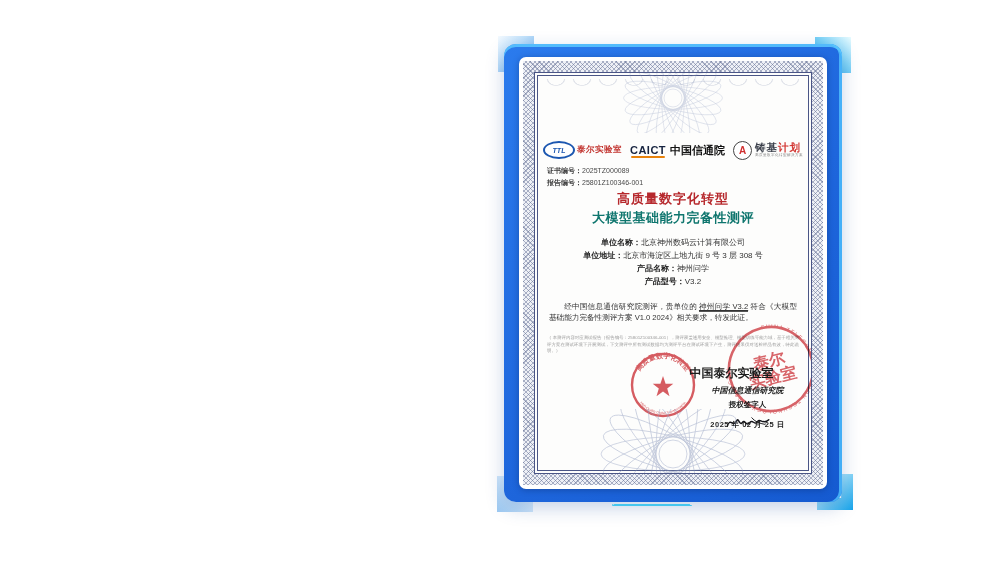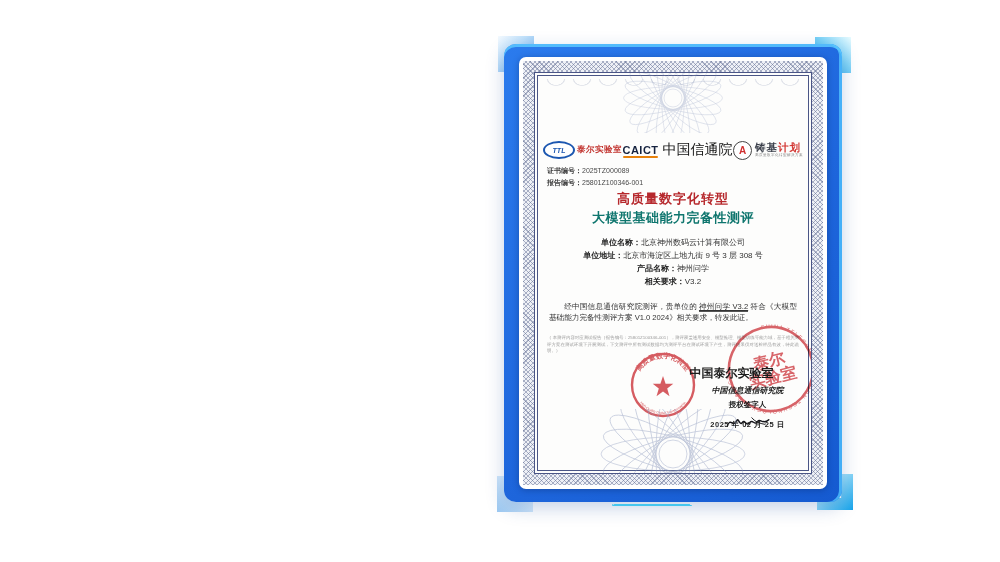--- a/index.html
+++ b/index.html
@@ -47,21 +47,21 @@
   .logos{position:absolute;top:60px;left:8px;right:8px;height:34px;display:flex;
     align-items:center;justify-content:space-between;}
   .logo{display:flex;align-items:center;}
   .ttl-ellipse{display:inline-flex;align-items:center;justify-content:center;width:28px;height:14px;
     border:2px solid #1c57b0;border-radius:50%;font-size:7px;font-style:italic;font-weight:800;
     color:#1c57b0;background:#fff;}
   .ttl-name{margin-left:2px;font-size:8.5px;font-weight:700;color:#c2342f;letter-spacing:.5px;}
   .caict-abbr{font-size:11px;font-weight:800;color:#16233f;letter-spacing:.5px;position:relative;}
   .caict-abbr::after{content:"";position:absolute;left:1px;right:1px;bottom:-2px;height:2px;
     border-radius:2px;background:#e8820c;}
-  .caict-name{margin-left:4px;font-size:14px;font-weight:400;color:#111;}
+  .caict-name{margin-left:4px;font-size:11px;font-weight:700;color:#111;}
   .zhuji-circle{display:inline-flex;align-items:center;justify-content:center;width:17px;height:17px;
     border:1.5px solid #444;border-radius:50%;font-size:10px;font-weight:900;color:#d03030;background:#fff;}
   .zhuji-text{margin-left:3px;display:flex;flex-direction:column;line-height:1;}
   .zhuji-title{font-size:10.5px;font-weight:800;letter-spacing:1px;}
   .zhuji-dark{color:#3a3f4a;}
   .zhuji-red{color:#d23531;}
   .zhuji-tagline{margin-top:2px;font-size:3.6px;color:#8a8a8a;letter-spacing:.4px;}
 
   
   .numbers{position:absolute;top:92px;left:12px;font-size:7px;line-height:12px;color:#4a4a4a;}
@@ -153,21 +153,21 @@
           <div><b>报告编号：</b><span>25801Z100346-001</span></div>
         </div>
 
         <div class="title1">高质量数字化转型</div>
         <div class="title2">大模型基础能力完备性测评</div>
 
         <div class="info">
           <div><b>单位名称：</b><span class="v">北京神州数码云计算有限公司</span></div>
           <div><b>单位地址：</b><span class="v">北京市海淀区上地九街 9 号 3 层 308 号</span></div>
           <div><b>产品名称：</b><span class="v">神州问学</span></div>
-          <div><b>相关要求：</b><span class="v">V3.2</span></div>
+          <div><b>产品型号：</b><span class="v">V3.2</span></div>
         </div>
 
         <div class="body-par"><span>经中国信息通信研究院测评，贵单位的</span><span class="u">神州问学 V3.2</span><span>符合</span><span>《大模型基础能力完备性测评方案 V1.0 2024》相关要求，特发此证。</span></div>
 
         <div class="footnote">（ 本测评内容对应测试报告（报告编号：25801Z100346-001），测评覆盖通用安全、模型推理、模型训练等能力域，基于相关测评方案在测试环境下开展测试，下文测评中所有测试数据均为测评平台在测试环境下产生，测评结果仅对送检样品有效，特此说明。）</div>
 
         <svg class="stamp-left" viewBox="0 0 80 80">
           <g opacity="0.82">
             <circle cx="40" cy="40" r="31" fill="none" stroke="#cf3a40" stroke-width="2.4"></circle>
             <polygon fill="#cf3a40" points="40,31 42.6,38.8 50.3,38.8 44.2,43.6 46.5,51.2 40,46.5 33.5,51.2 35.8,43.6 29.7,38.8 37.4,38.8"></polygon>

